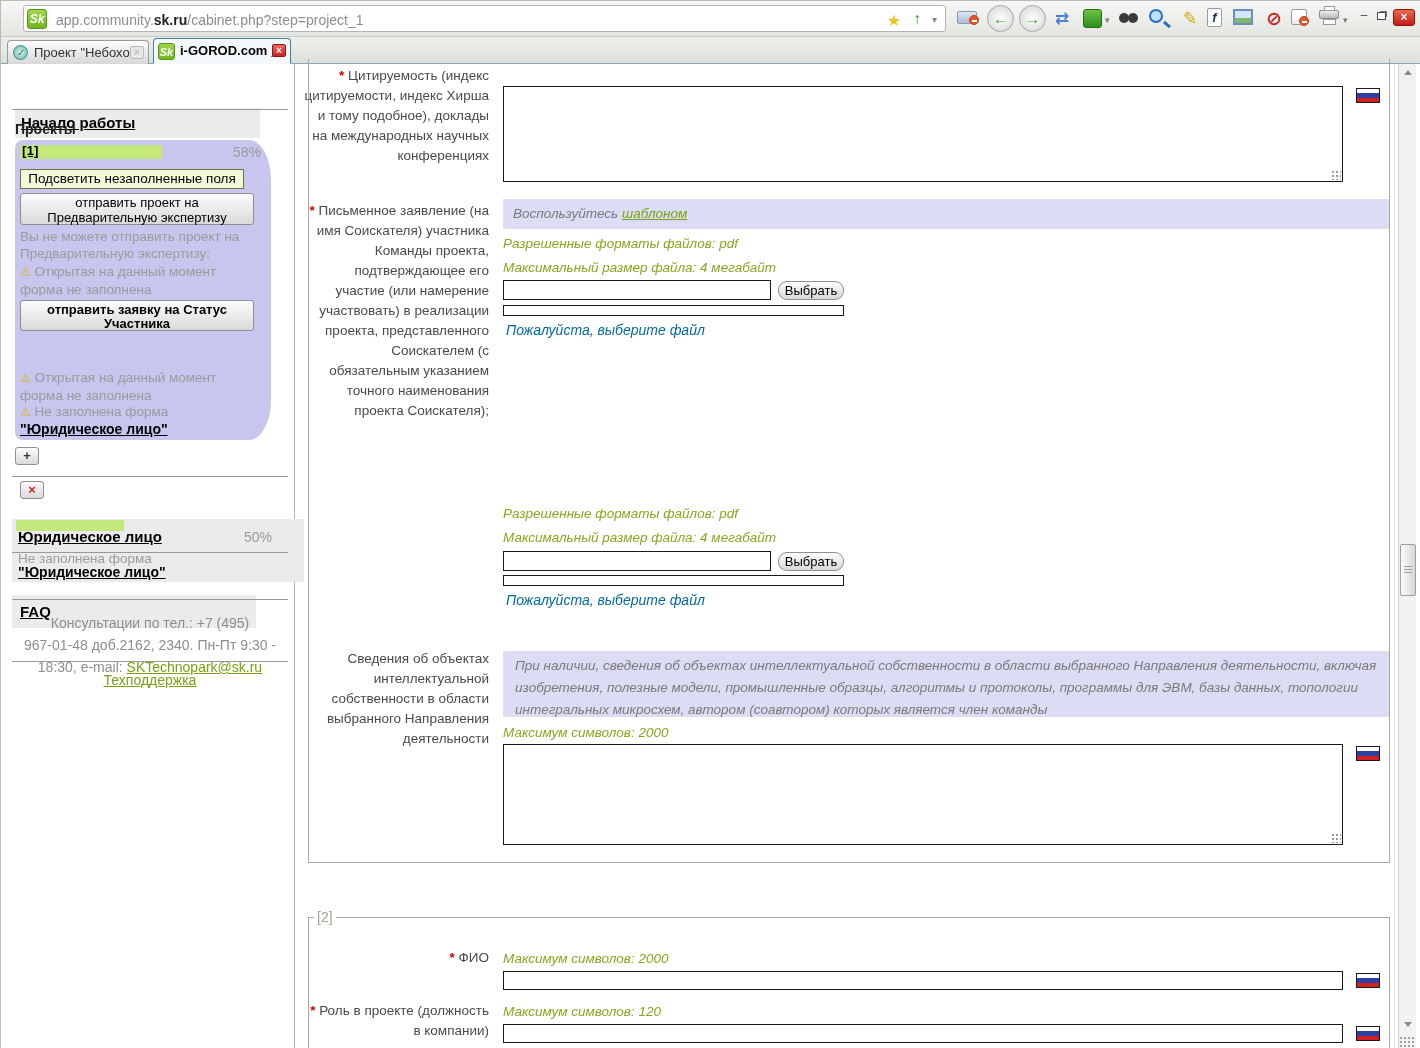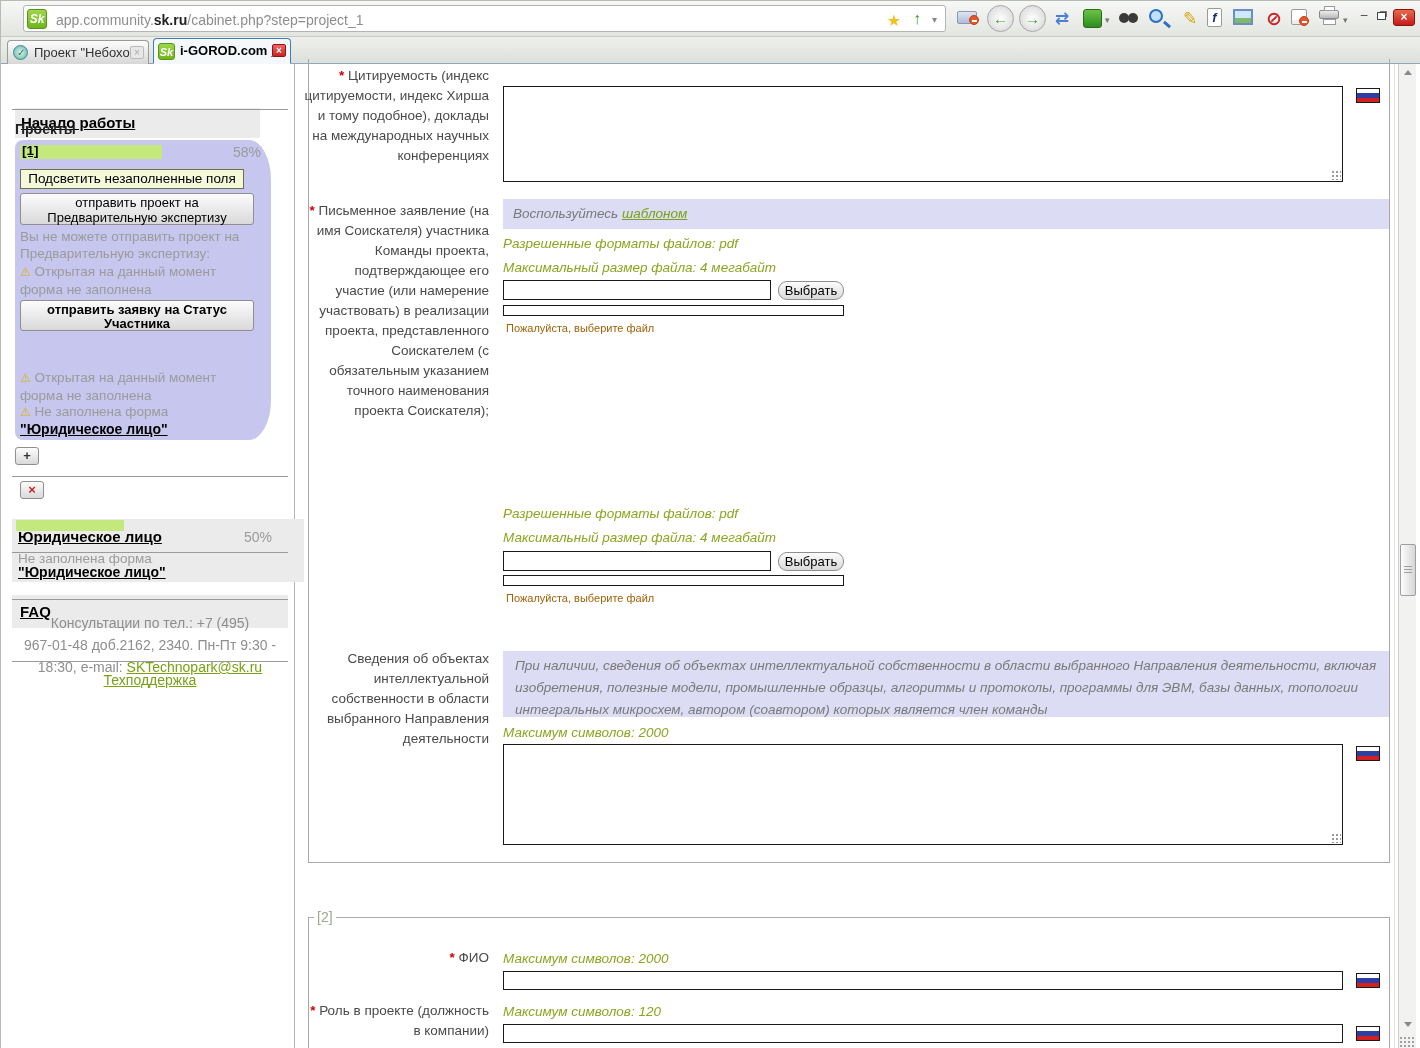--- a/index.html
+++ b/index.html
@@ -74,21 +74,21 @@
   .green-link { color:#76a213; text-decoration:underline; }
   .pct { color:#9b9b9b; font-size:14px; }
   .lbl { width:186px; text-align:right; font-size:13.5px; color:#4a4a4a; line-height:20px; }
   .req { color:#c00; font-weight:bold; }
   .hint { color:#8aa620; font-size:13.5px; font-style:italic; }
   .lav { background:#dcdcf4; color:#7a7a7a; font-size:13.5px; font-style:italic; line-height:22px; }
   .ta { border:1px solid #1a1a1a; background:#fff; }
   .inp { border:1px solid #1a1a1a; background:#fff; }
   .flag { width:24px; height:15px; border:1px solid #1a1a1a;
     background:linear-gradient(#fff 0 33%, #2d3fa3 33% 66%, #d21f1f 66% 100%); }
-  .file-hint { color:#a16207; font-size:11px; }
+  .file-hint { color:#0369a1; font-size:14px; font-style:italic; }
   .grip { width:10px; height:10px;
     background:radial-gradient(circle,#9a9a9a 1px,transparent 1.2px); background-size:4px 4px; }
   .legend2 { color:#99a98b; font-size:14px; background:#fff; padding:0 3px; }
 
   
   #sbar { left:1397px; top:0; width:18px; height:985px; background:#f2f2f0; border-left:1px solid #d0d0d0; }
   .sb-btn { left:1px; width:16px; height:16px; background:#f2f2f0; }
   .tri-up { width:0; height:0; border-left:4px solid transparent; border-right:4px solid transparent;
     border-bottom:5px solid #8a8a8a; margin:5px auto; }
   .tri-down { width:0; height:0; border-left:4px solid transparent; border-right:4px solid transparent;
@@ -203,21 +203,21 @@
       <div class="abs sb-item" style="left:10px;top:419px;width:292px;height:63px;">
         <div class="abs greenbar" style="left:4px;top:1px;width:108px;height:11px;"></div>
         <span class="abs blk-link" style="left:6px;top:9px;font-size:15px;">Юридическое лицо</span>
         <span class="abs pct" style="left:232px;top:10px;">50%</span>
         <div class="abs sb-gray" style="left:6px;top:31px;">Не заполнена форма</div>
         <span class="abs blk-link" style="left:6px;top:45px;font-size:14px;">"Юридическое лицо"</span>
       </div>
 
       <div class="abs divider" style="left:10px;top:488px;width:276px;"></div>
 
-      <div class="abs sb-item" style="left:10px;top:495px;width:276px;height:33px;line-height:33px;padding-left:8px;">
+      <div class="abs sb-item" style="left:10px;top:495px;width:244px;height:33px;line-height:33px;padding-left:8px;">
         <span class="blk-link" style="font-size:15px;">FAQ</span>
       </div>
 
       <div class="abs divider" style="left:10px;top:535px;width:276px;"></div>
 
       <div class="abs" style="left:8px;top:548px;width:280px;text-align:center;color:#8e8e8e;font-size:14px;line-height:22px;">
         <span>Консультации по тел.: +7 (495)</span><br>
         <span>967-01-48 доб.2162, 2340. Пн-Пт 9:30 -</span><br>
         <span>18:30, e-mail:</span>
         <a class="green-link">SKTechnopark@sk.ru</a>

